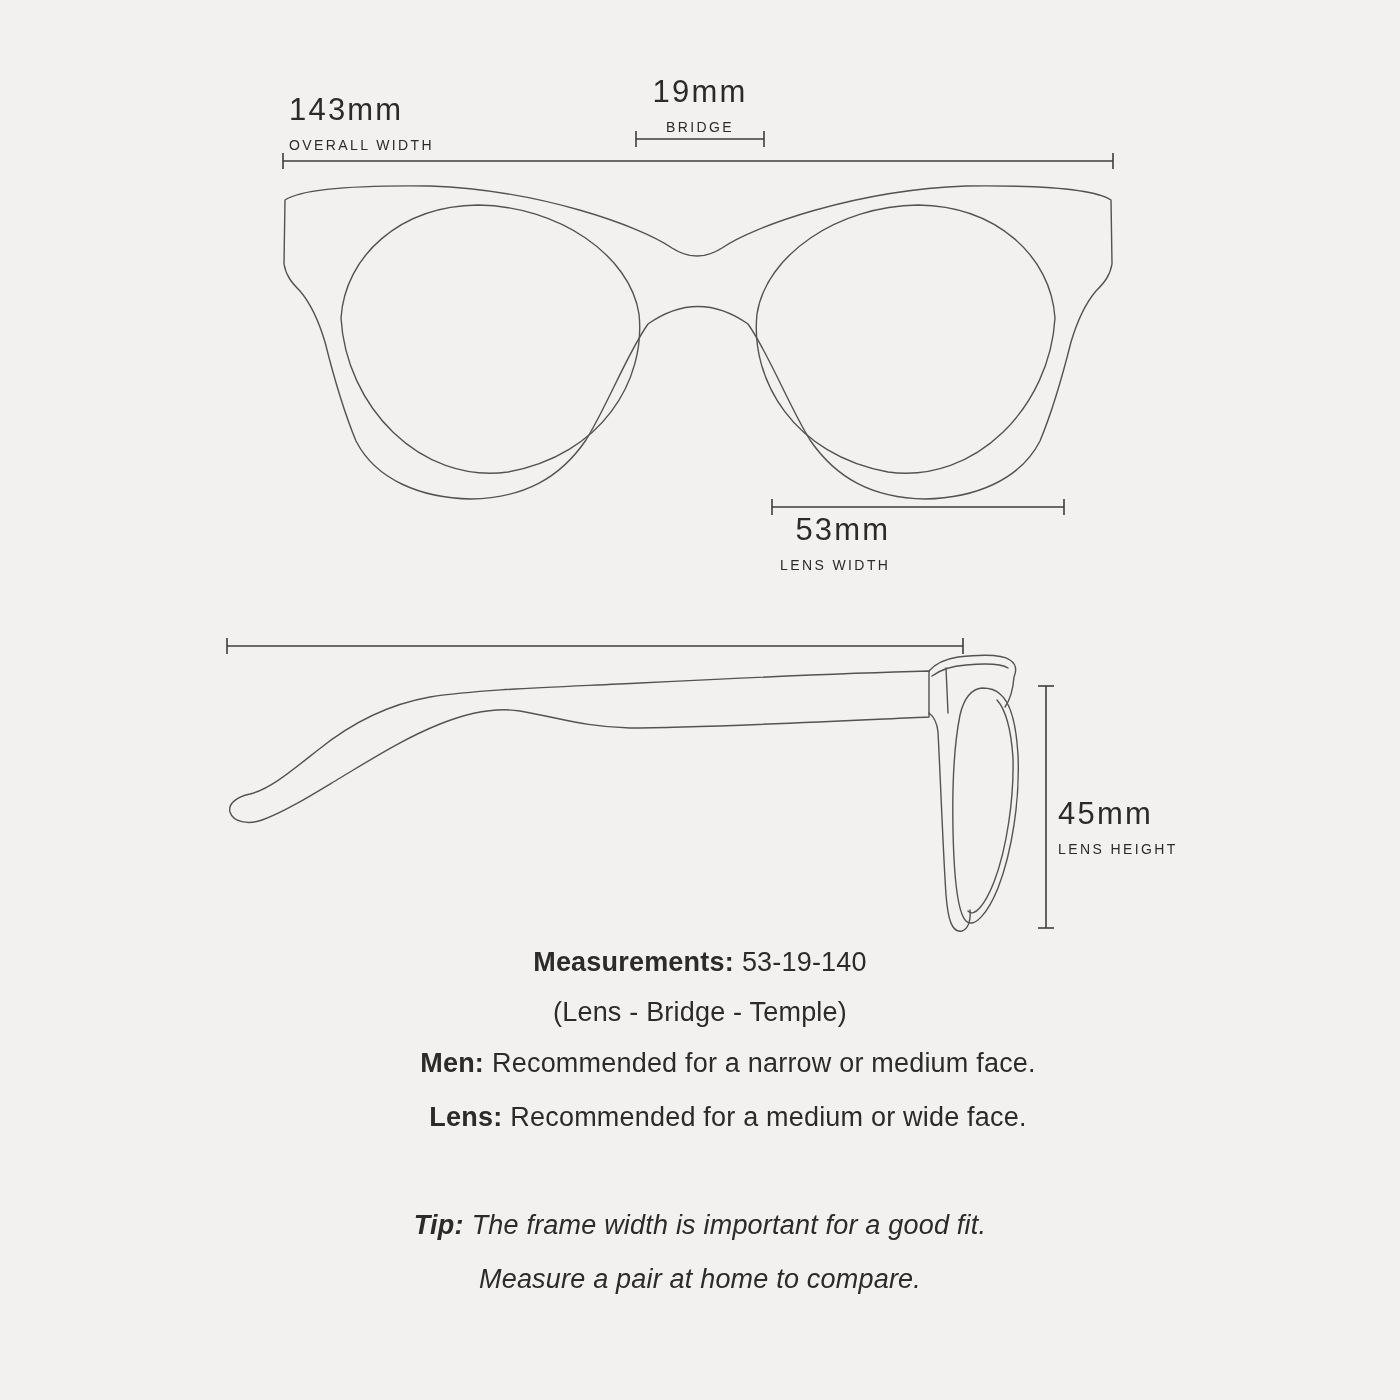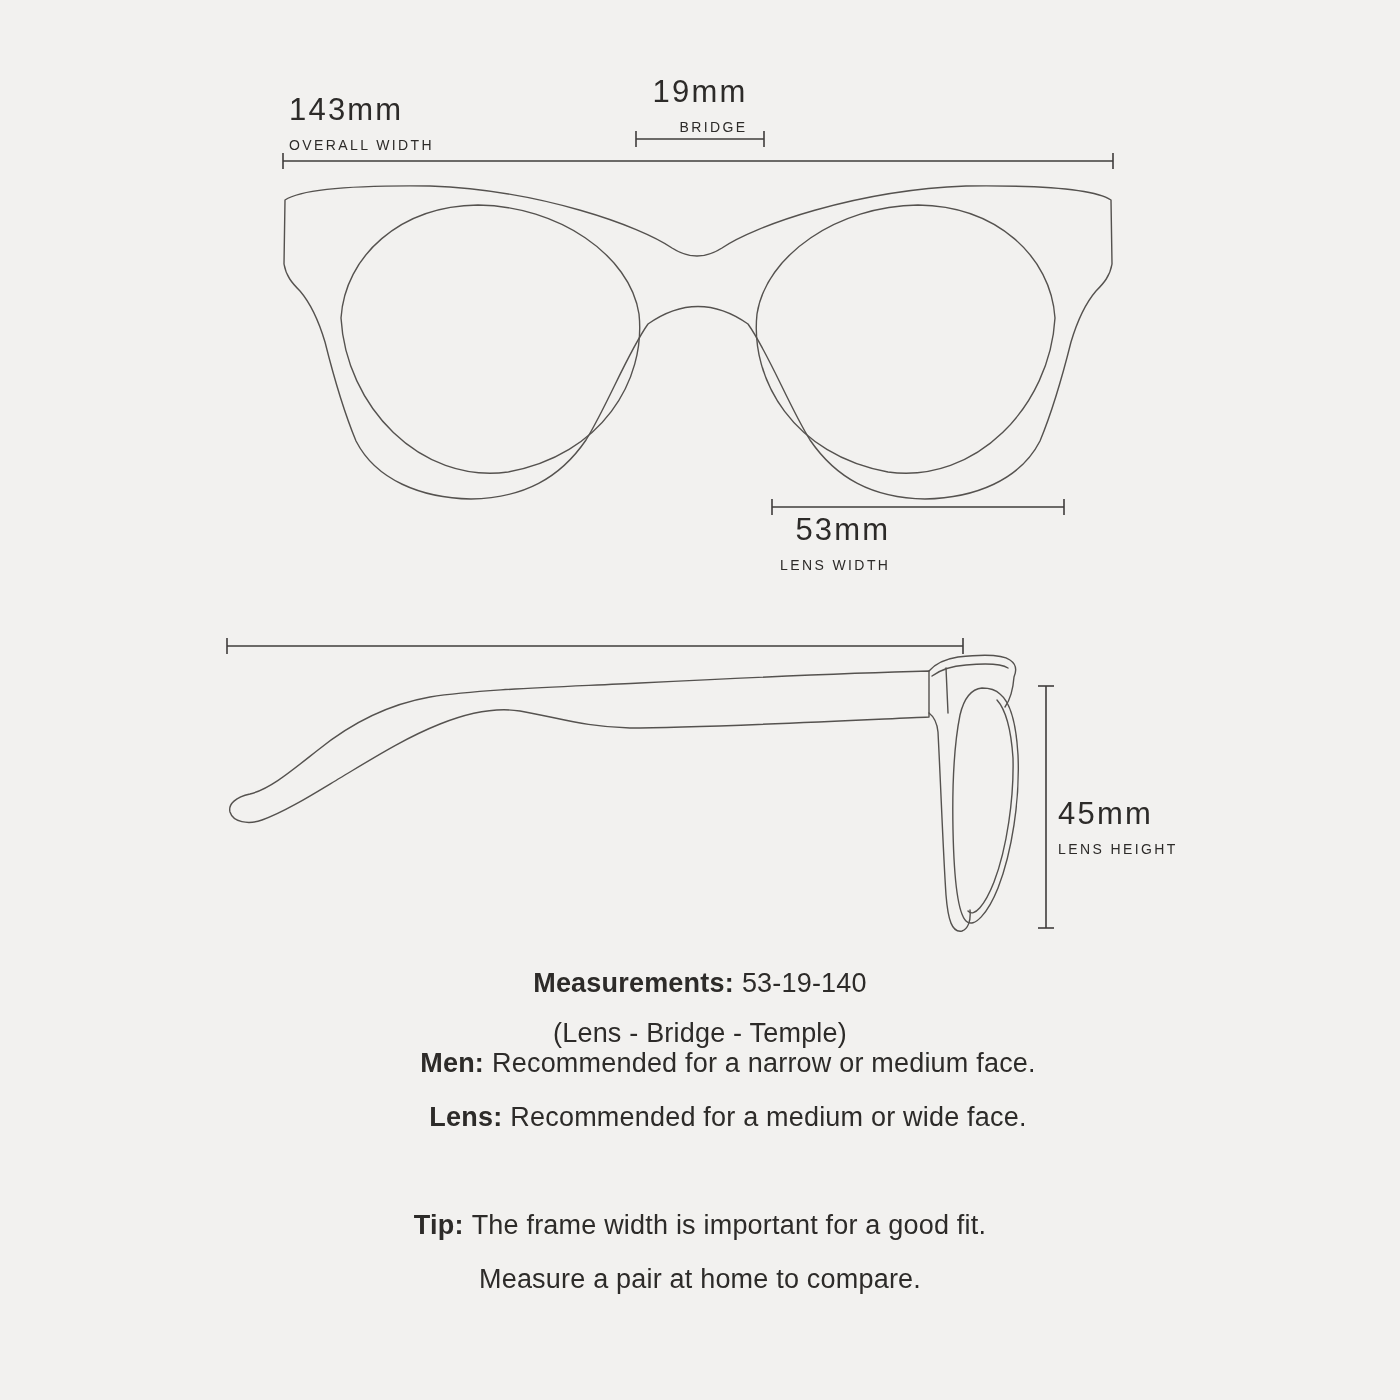--- a/index.html
+++ b/index.html
@@ -14,21 +14,21 @@
     background:var(--bg);
     font-family:"Liberation Sans","DejaVu Sans",sans-serif;
     color:var(--text);
   }
   svg.diagram{position:absolute;left:0;top:0;}
   .draw{fill:none;stroke:var(--line);stroke-width:1.4;stroke-linecap:round;stroke-linejoin:round;}
   .dim{fill:none;stroke:var(--dim);stroke-width:1.6;stroke-linecap:butt;}
   .dim-label{position:absolute;white-space:nowrap;}
   .dim-value{font-size:31px;letter-spacing:2.2px;color:var(--text);}
   .dim-caption{font-size:14px;letter-spacing:2.4px;margin-top:9px;color:var(--text);}
-  .centered{transform:translateX(-50%);text-align:right;}
+  .centered{transform:translateX(-50%);text-align:center;}
   .text-block{position:absolute;left:0;width:1400px;text-align:center;font-size:27px;line-height:50px;color:var(--text);letter-spacing:0.2px;}
   .text-block .lbl{font-weight:700;margin-right:8px;}
   #fit-block,#tip-block{line-height:54px;}
 </style>
 </head>
 <body>
 
 <div class="stage">
 
   <svg class="diagram" width="1400" height="1400" viewBox="0 0 1400 1400">
@@ -159,28 +159,28 @@
     <div class="dim-value">53mm</div>
     <div class="dim-caption">LENS WIDTH</div>
   </div>
 
 
   <div class="dim-label" style="left:1058px;top:755px;margin-top:41px;">
     <div class="dim-value">45mm</div>
     <div class="dim-caption">LENS HEIGHT</div>
   </div>
 
-  <div class="text-block" style="top:958px;">
+  <div class="text-block" style="top:937px;">
     <div><span class="lbl">Measurements:</span><span>53-19-140</span></div>
     <div>(Lens - Bridge - Temple)</div>
   </div>
 
   <div class="text-block" id="fit-block" style="top:1036px;padding-left:28px;">
     <div><span class="lbl">Men:</span><span>Recommended for a narrow or medium face.</span></div>
     <div><span class="lbl">Lens:</span><span>Recommended for a medium or wide face.</span></div>
   </div>
 
-  <div class="text-block" id="tip-block" style="top:1198px;">
+  <div class="text-block" id="tip-block" style="top:1198px;font-style:italic;">
     <div><span class="lbl">Tip:</span><span>The frame width is important for a good fit.</span></div>
     <div>Measure a pair at home to compare.</div>
   </div>
 
 </div>
 
 </body></html>

